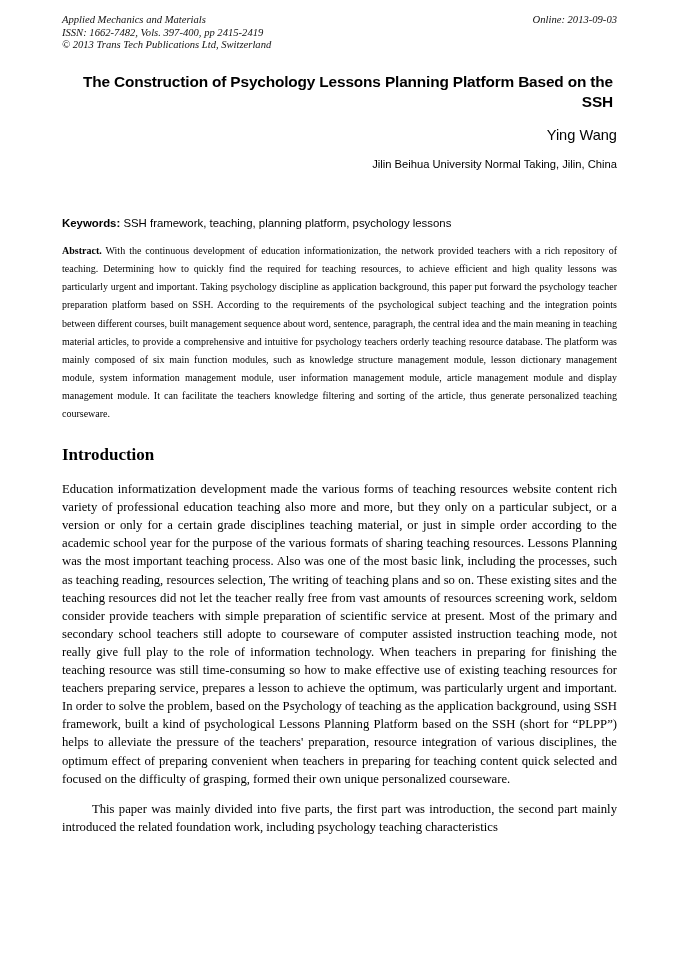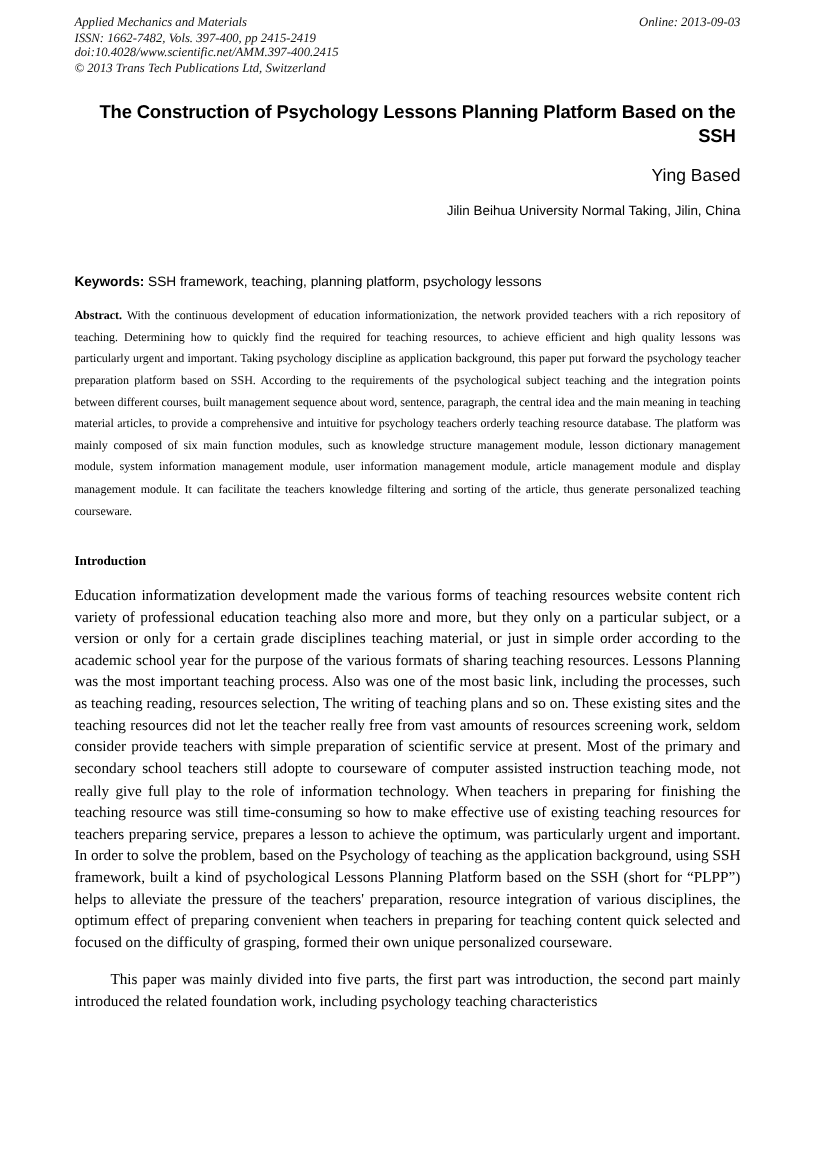--- a/index.html
+++ b/index.html
@@ -105,21 +105,21 @@
     text-align: justify;
     text-justify: inter-word;
   }
   .abstract .ab-label {
     font-weight: bold;
   }
 
   
   .section-heading {
     font-weight: bold;
-    font-size: 11px;
+    font-size: 17px;
     line-height: 16px;
     margin-top: 24px;
   }
   .body-para {
     font-size: 12.7px;
     line-height: 18.1px;
     text-align: justify;
     text-justify: inter-word;
     margin-top: 7px;
   }
@@ -130,28 +130,27 @@
 </style>
 </head>
 <body>
 
 <div class="page">
   <div class="content">
 
     <div class="journal-header">
       <span class="jh-line">Applied Mechanics and Materials</span>
       <span class="jh-line">ISSN: 1662-7482, Vols. 397-400, pp 2415-2419</span>
-      <span class="jh-line">doi:10.4028/www.scientific.net/AMM.397-400.2415</span>
       <span class="jh-line">© 2013 Trans Tech Publications Ltd, Switzerland</span>
       <span class="journal-online">Online: 2013-09-03</span>
     </div>
 
     <div class="title-block">
       <h1 class="paper-title">The Construction of Psychology Lessons Planning Platform Based on the SSH</h1>
-      <p class="paper-author">Ying Based</p>
+      <p class="paper-author">Ying Wang</p>
       <p class="paper-affiliation">Jilin Beihua University Normal Taking, Jilin, China</p>
     </div>
 
     <p class="keywords"><span class="kw-label">Keywords:</span><span> SSH framework, teaching, planning platform, psychology lessons</span></p>
 
     <p class="abstract"><span class="ab-label">Abstract.</span><span> With the continuous development of education informationization, the network provided teachers with a rich repository of teaching. Determining how to quickly find the required for teaching resources, to achieve efficient and high quality lessons was particularly urgent and important. Taking psychology discipline as application background, this paper put forward the psychology teacher preparation platform based on SSH. According to the requirements of the psychological subject teaching and the integration points between different courses, built management sequence about word, sentence, paragraph, the central idea and the main meaning in teaching material articles, to provide a comprehensive and intuitive for psychology teachers orderly teaching resource database. The platform was mainly composed of six main function modules, such as knowledge structure management module, lesson dictionary management module, system information management module, user information management module, article management module and display management module. It can facilitate the teachers knowledge filtering and sorting of the article, thus generate personalized teaching courseware.</span></p>
 
     <p class="section-heading">Introduction</p>
 
     <p class="body-para">Education informatization development made the various forms of teaching resources website content rich variety of professional education teaching also more and more, but they only on a particular subject, or a version or only for a certain grade disciplines teaching material, or just in simple order according to the academic school year for the purpose of the various formats of sharing teaching resources. Lessons Planning was the most important teaching process. Also was one of the most basic link, including the processes, such as teaching reading, resources selection, The writing of teaching plans and so on. These existing sites and the teaching resources did not let the teacher really free from vast amounts of resources screening work, seldom consider provide teachers with simple preparation of scientific service at present. Most of the primary and secondary school teachers still adopte to courseware of computer assisted instruction teaching mode, not really give full play to the role of information technology. When teachers in preparing for finishing the teaching resource was still time-consuming so how to make effective use of existing teaching resources for teachers preparing service, prepares a lesson to achieve the optimum, was particularly urgent and important. In order to solve the problem, based on the Psychology of teaching as the application background, using SSH framework, built a kind of psychological Lessons Planning Platform based on the SSH (short for “PLPP”) helps to alleviate the pressure of the teachers' preparation, resource integration of various disciplines, the optimum effect of preparing convenient when teachers in preparing for teaching content quick selected and focused on the difficulty of grasping, formed their own unique personalized courseware.</p>

